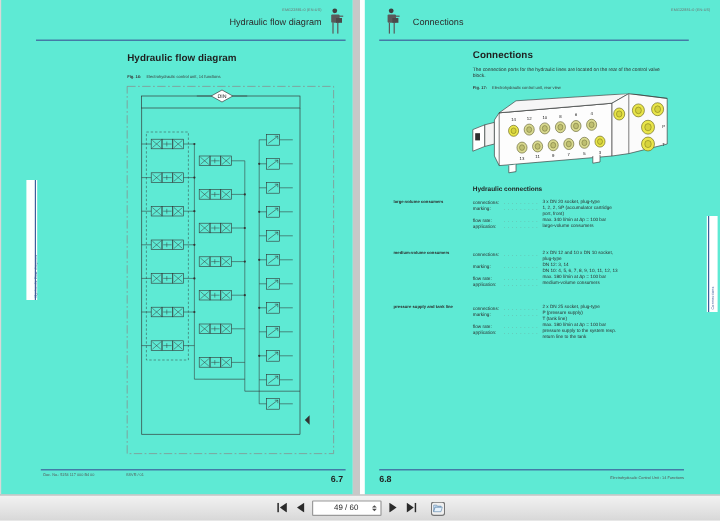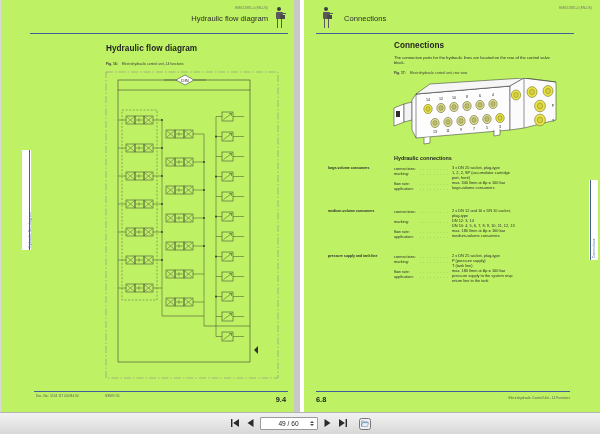--- a/index.html
+++ b/index.html
@@ -7,21 +7,21 @@
     width: 600px; height: 434px;
     background: #ffffff;
     font-family: "Liberation Sans", sans-serif;
     overflow: hidden;
   }
   #viewer { position: relative; width: 600px; height: 434px; background: #ffffff; }
 
   
   .page {
     position: absolute; top: 0; height: 412px;
-    background: #bef264; overflow: hidden;
+    background: #5eead4; overflow: hidden;
   }
   .page.left  { left: 0;   width: 294px; }
   .page.right { left: 304px; width: 300px; }
 
   .page-gutter {
     position: absolute; left: 294px; top: 0; width: 6px; height: 412px;
     background: #c8c8c8;
   }
   .page-edge-l { position:absolute; left:0; top:0; width:1px; height:412px; background:#d8d8d8; }
   .page-edge-r { position:absolute; right:0; top:0; width:1px; height:412px; background:#d8d8d8; }
@@ -360,21 +360,21 @@
         </g>
 
         <path d="M58,246 L100,246 M100,256 L146,256" stroke="#333" stroke-width=".5" fill="none"></path>
         <path d="M150,280 l4,-4 l0,8 Z" fill="#333"></path>
       </svg>
     </div>
 
     <div class="ftr-rule" style="left:34px;width:254px;top:391px;"></div>
     <div class="ftr-small" style="left:36px;top:394px;">Doc. No.: 5154 117 000 B4 00</div>
     <div class="ftr-small" style="left:105px;top:394px;">SSVR / 01</div>
-    <div class="ftr-page" style="right:8px;top:395px;">9.4</div>
+    <div class="ftr-page" style="right:8px;top:395px;">6.7</div>
   </div>
 
   <div class="page-gutter"></div>
 
   <div class="page right">
     <div class="page-edge-r"></div>
 
     <div class="hdr" style="left:0;width:300px;">
       <div class="hdr-code" style="right:12px;">EMG22881-0 (EN-US)</div>
       <div class="hdr-title" style="left:40px;">Connections</div>

